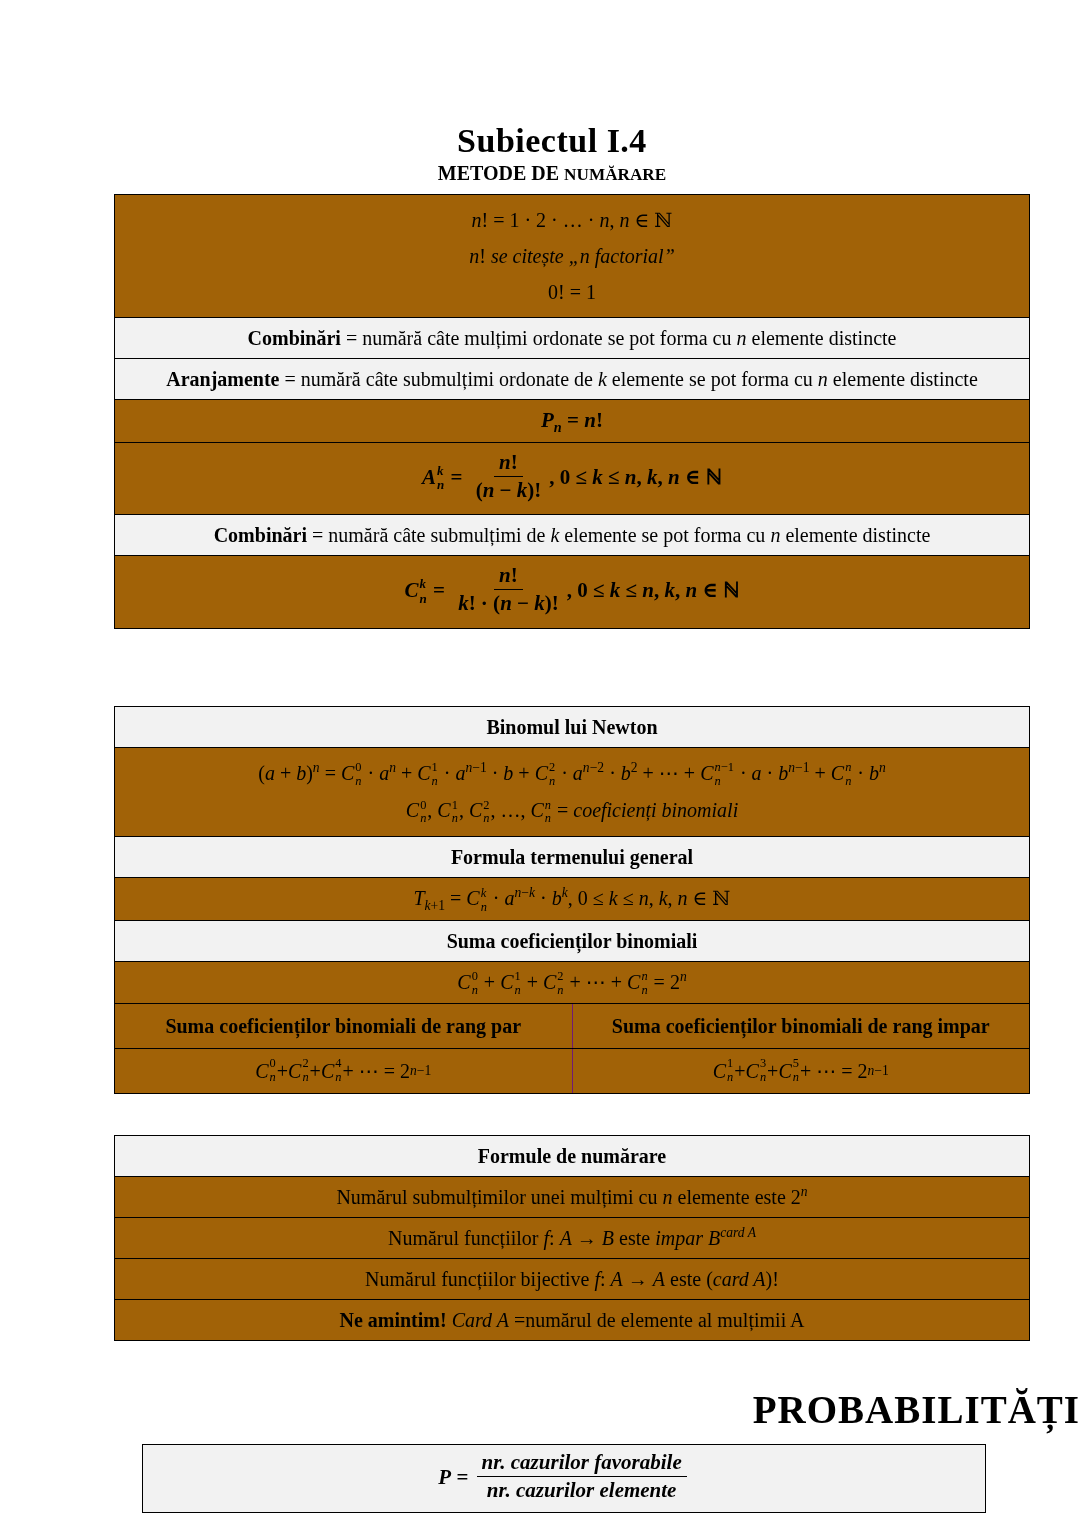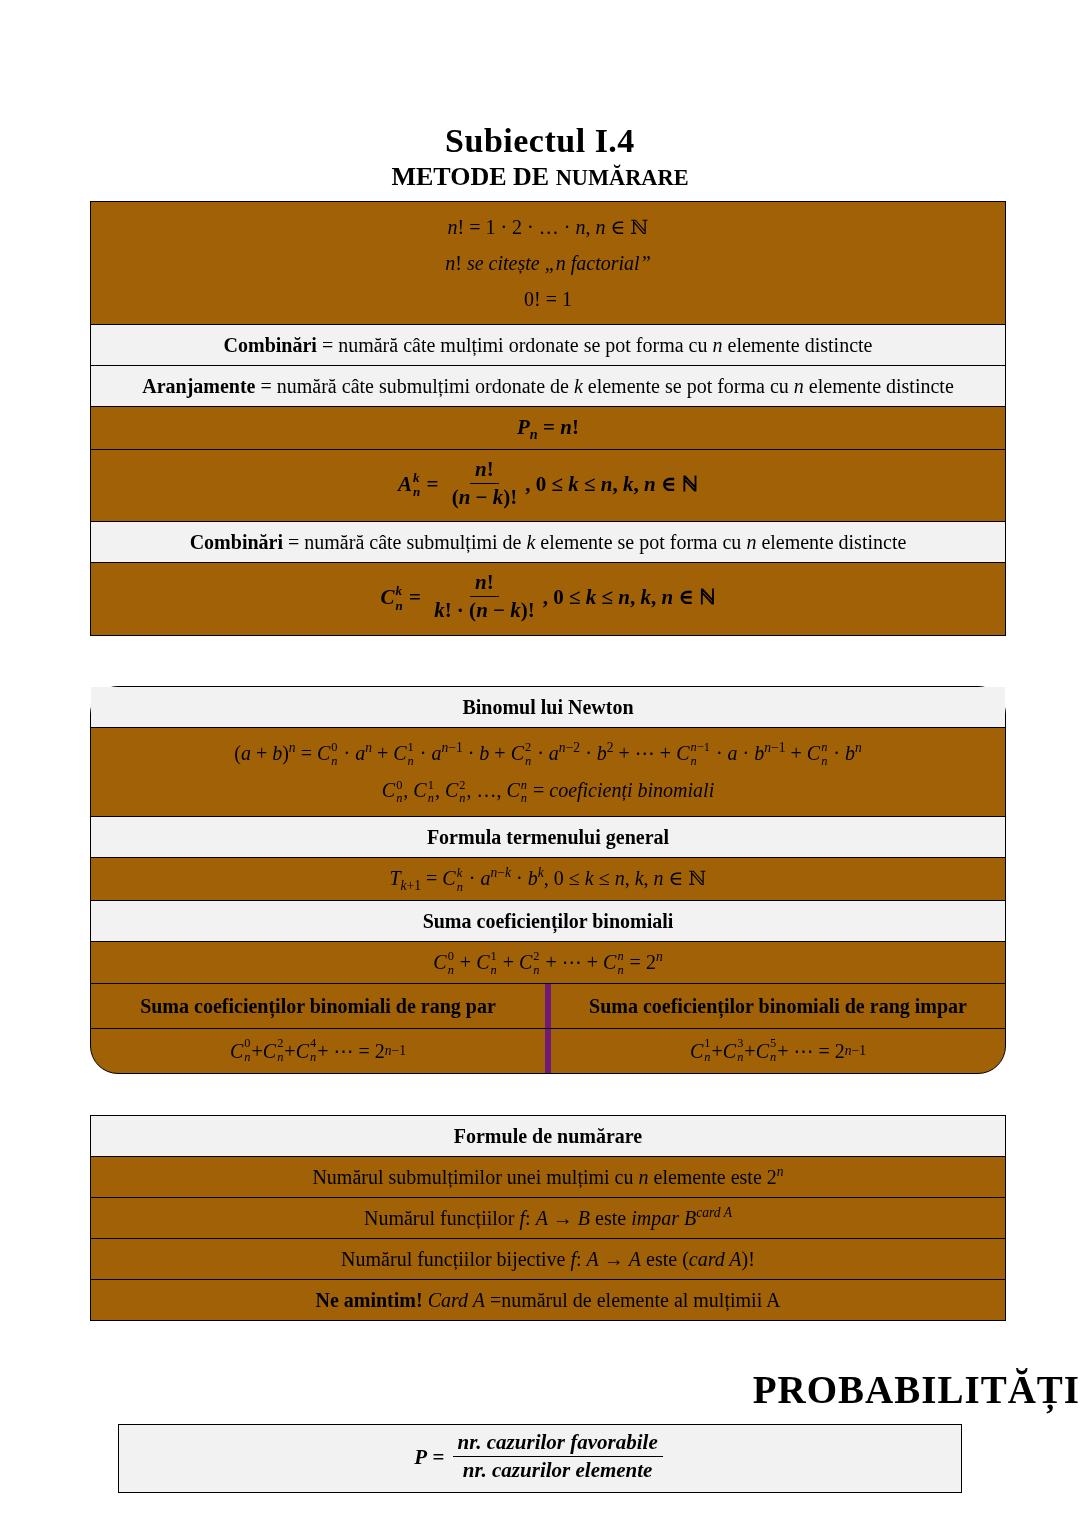--- a/index.html
+++ b/index.html
@@ -5,64 +5,65 @@
   * { box-sizing: border-box; }
   html, body { margin: 0; padding: 0; background: #ffffff; }
   .page {
     width: 1080px;
     height: 1527px;
     background: #ffffff;
     color: #000;
     font-family: "Liberation Serif", "DejaVu Serif", serif;
     overflow: hidden;
     position: relative;
+    padding-left: 24px;
   }
   .title {
     padding-top: 122px;
     text-align: center;
     font-size: 34px;
     font-weight: 700;
     letter-spacing: 0.5px;
   }
   .subtitle {
     text-align: center;
-    font-size: 26px;
+    font-size: 20px;
     font-weight: 700;
     margin-top: 2px;
   }
   .subtitle .sc { font-size: 0.86em; }
 
   .tbl {
     width: 916px;
     margin-left: 90px;
     border: 1px solid #000;
     background: #a16207;
   }
   .t1 { margin-top: 9px; }
-  .t2 { margin-top: 50px; border-radius: 28px; }
+  .t2 { margin-top: 77px; }
   .t3 { margin-top: 41px; }
 
   .row {
     text-align: center;
     font-size: 20px;
     line-height: 1.5;
     padding: 5px 10px;
   }
   .row + .row { border-top: 1px solid #000; }
   .gray { background: #f2f2f2; }
   .bold { font-weight: 700; }
   .big { font-size: 21px; }
   .fracrow { font-size: 21px; padding: 8px 10px; }
 
   .lines { padding: 7px 10px; }
   .fline { padding: 3px 0; }
 
   .cols { display: flex; padding: 0; align-items: flex-end; }
   .col { flex: 1; padding: 7px 10px; display: flex; align-items: center; justify-content: center; }
-  .col + .col { border-left: 6px solid #701a75; }
+  .col + .col { border-left: 1px solid #701a75; }
 
   
   .ss {
     display: inline-flex;
     flex-direction: column;
     align-items: flex-start;
     justify-content: center;
     font-size: 0.62em;
     line-height: 1.12;
     vertical-align: middle;

